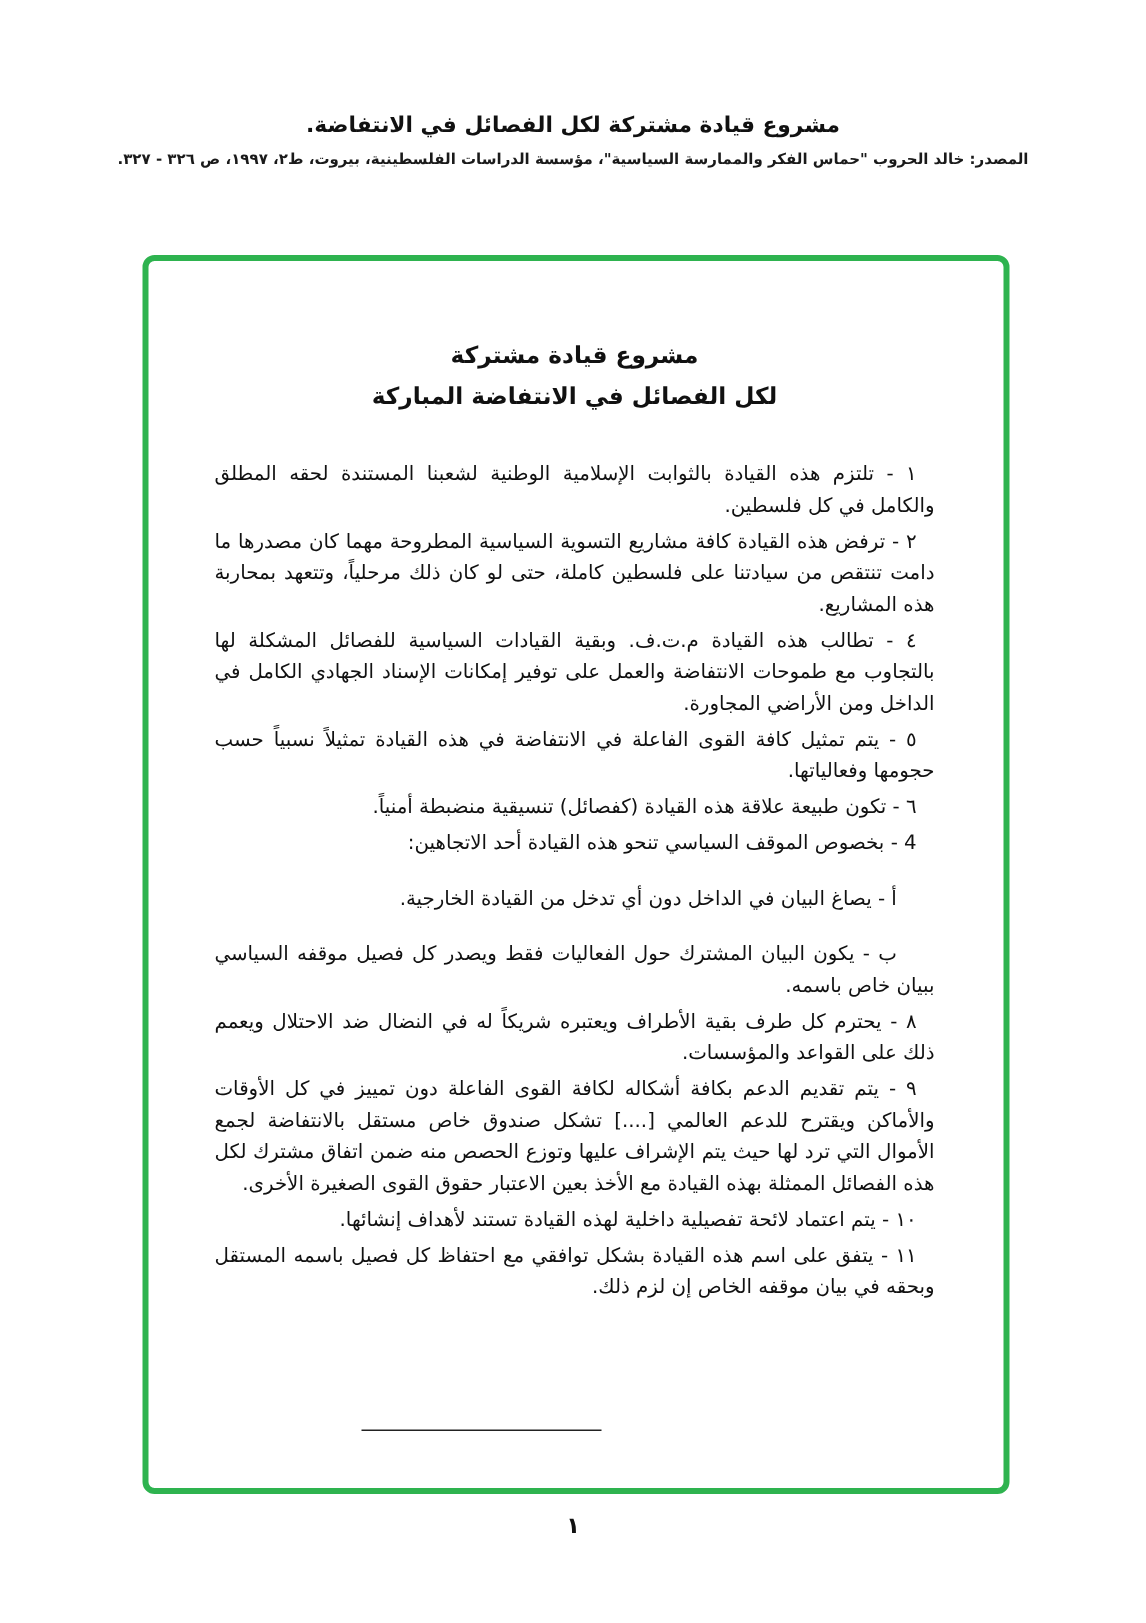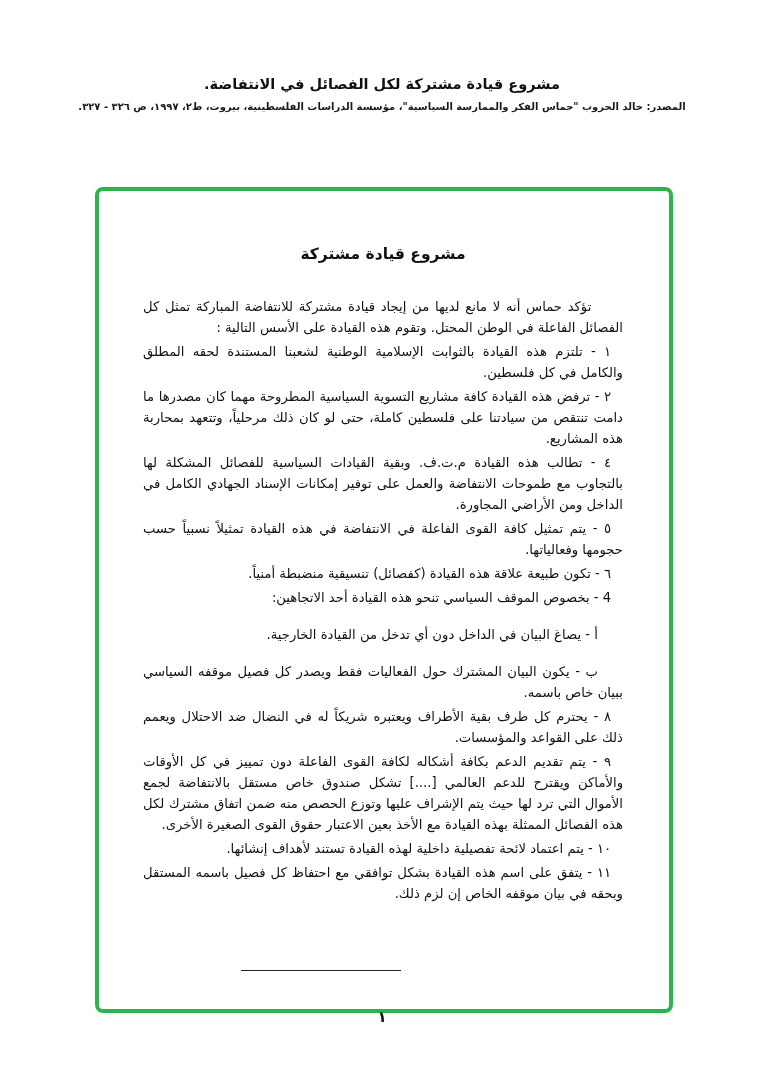--- a/index.html
+++ b/index.html
@@ -24,21 +24,21 @@
     margin-top: 9px;
     text-align: center;
     font-size: 10px;
     font-weight: bold;
     color: #1a1a1a;
   }
 
   .frame {
     position: absolute;
     left: 95px;
-    top: 187px;
+    top: 170px;
     width: 578px;
     height: 826px;
     border: 4px solid #2eb34f;
     border-radius: 8px;
     background: #ffffff;
     padding: 50px 46px 0 44px;
     overflow: hidden;
   }
 
   .doc-title {
@@ -84,24 +84,24 @@
 <div class="page">
 
   <div class="header-title">مشروع قيادة مشتركة لكل الفصائل في الانتفاضة.</div>
 
   <div class="header-source">المصدر: خالد الحروب "حماس الفكر والممارسة السياسية"، مؤسسة الدراسات الفلسطينية، بيروت، ط٢، ١٩٩٧، ص ٣٢٦ - ٣٢٧.</div>
 
   <div class="frame" style="border-color: rgb(46, 179, 79);">
 
     <div class="doc-title">
       <div>مشروع قيادة مشتركة</div>
+      <div>لكل الفصائل في الانتفاضة المباركة</div>
     </div>
 
     <div class="body-text">
-      <p class="intro">تؤكد حماس أنه لا مانع لديها من إيجاد قيادة مشتركة للانتفاضة المباركة تمثل كل الفصائل الفاعلة في الوطن المحتل. وتقوم هذه القيادة على الأسس التالية :</p>
       <p class="item">١ - تلتزم هذه القيادة بالثوابت الإسلامية الوطنية لشعبنا المستندة لحقه المطلق والكامل في كل فلسطين.</p>
       <p class="item">٢ - ترفض هذه القيادة كافة مشاريع التسوية السياسية المطروحة مهما كان مصدرها ما دامت تنتقص من سيادتنا على فلسطين كاملة، حتى لو كان ذلك مرحلياً، وتتعهد بمحاربة هذه المشاريع.</p>
       <p class="item">٤ - تطالب هذه القيادة م.ت.ف. وبقية القيادات السياسية للفصائل المشكلة لها بالتجاوب مع طموحات الانتفاضة والعمل على توفير إمكانات الإسناد الجهادي الكامل في الداخل ومن الأراضي المجاورة.</p>
       <p class="item">٥ - يتم تمثيل كافة القوى الفاعلة في الانتفاضة في هذه القيادة تمثيلاً نسبياً حسب حجومها وفعالياتها.</p>
       <p class="item">٦ - تكون طبيعة علاقة هذه القيادة (كفصائل) تنسيقية منضبطة أمنياً.</p>
       <p class="item">4 - بخصوص الموقف السياسي تنحو هذه القيادة أحد الاتجاهين:</p>
       <p class="sub">أ - يصاغ البيان في الداخل دون أي تدخل من القيادة الخارجية.</p>
       <p class="sub">ب - يكون البيان المشترك حول الفعاليات فقط ويصدر كل فصيل موقفه السياسي ببيان خاص باسمه.</p>
       <p class="item">٨ - يحترم كل طرف بقية الأطراف ويعتبره شريكاً له في النضال ضد الاحتلال ويعمم ذلك على القواعد والمؤسسات.</p>
       <p class="item">٩ - يتم تقديم الدعم بكافة أشكاله لكافة القوى الفاعلة دون تمييز في كل الأوقات والأماكن ويقترح للدعم العالمي [....] تشكل صندوق خاص مستقل بالانتفاضة لجمع الأموال التي ترد لها حيث يتم الإشراف عليها وتوزع الحصص منه ضمن اتفاق مشترك لكل هذه الفصائل الممثلة بهذه القيادة مع الأخذ بعين الاعتبار حقوق القوى الصغيرة الأخرى.</p>

